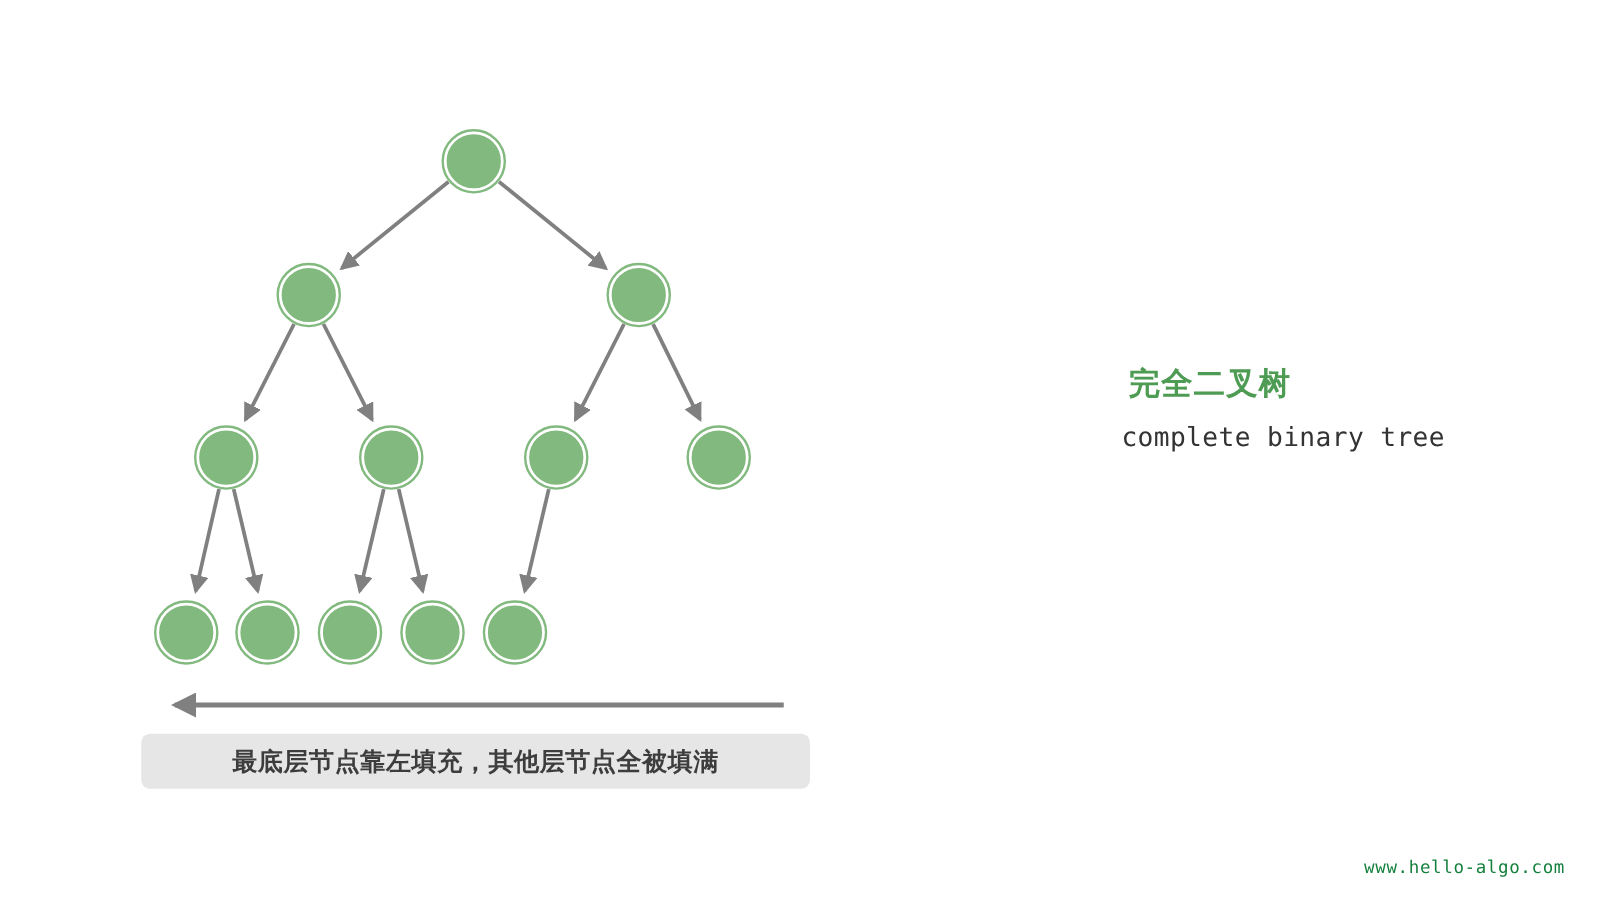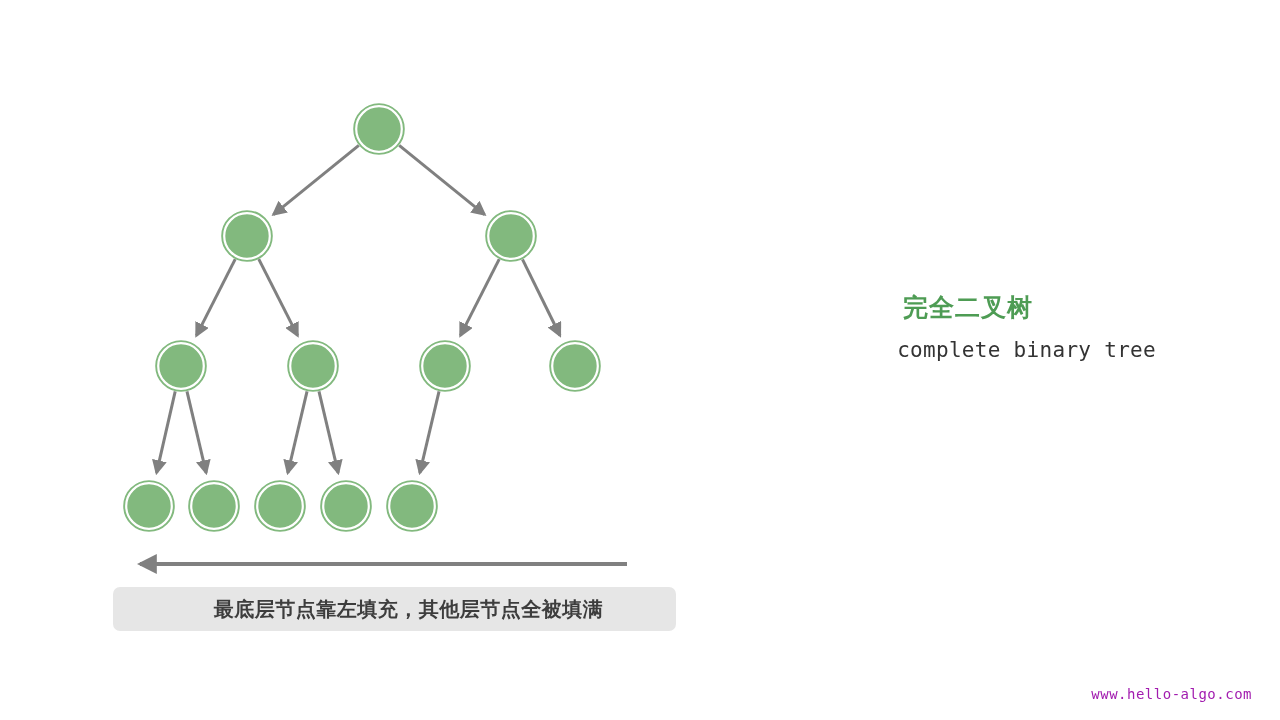--- a/index.html
+++ b/index.html
@@ -51,38 +51,37 @@
     position: absolute;
     left: 113px;
     top: 587px;
     width: 535px;
     height: 44px;
     background: #e6e6e6;
     border-radius: 7px;
     display: flex;
     align-items: center;
     justify-content: center;
-    padding-left: 28px;
   }
   .caption-text {
     font-family: "Liberation Sans", "DejaVu Sans", sans-serif;
     font-size: 20px;
     font-weight: bold;
     color: #3d3d3d;
     letter-spacing: 0.5px;
     white-space: nowrap;
   }
 
   .watermark {
     position: absolute;
     right: 28px;
     bottom: 18px;
     font-family: "DejaVu Sans Mono", "Liberation Mono", monospace;
     font-size: 14px;
-    color: #a21caf;
+    color: #15803d;
     letter-spacing: 0.5px;
   }
 </style>
 </head>
 <body>
 
 <svg id="diagram-svg" viewBox="0 0 1280 720" xmlns="http://www.w3.org/2000/svg">
   <defs>
     <marker id="arrowhead" markerWidth="5" markerHeight="5" refX="4.2" refY="2.5" orient="auto" markerUnits="strokeWidth">
       <path d="M0,0 L5,2.5 L0,5 Z" fill="#808080"></path>

